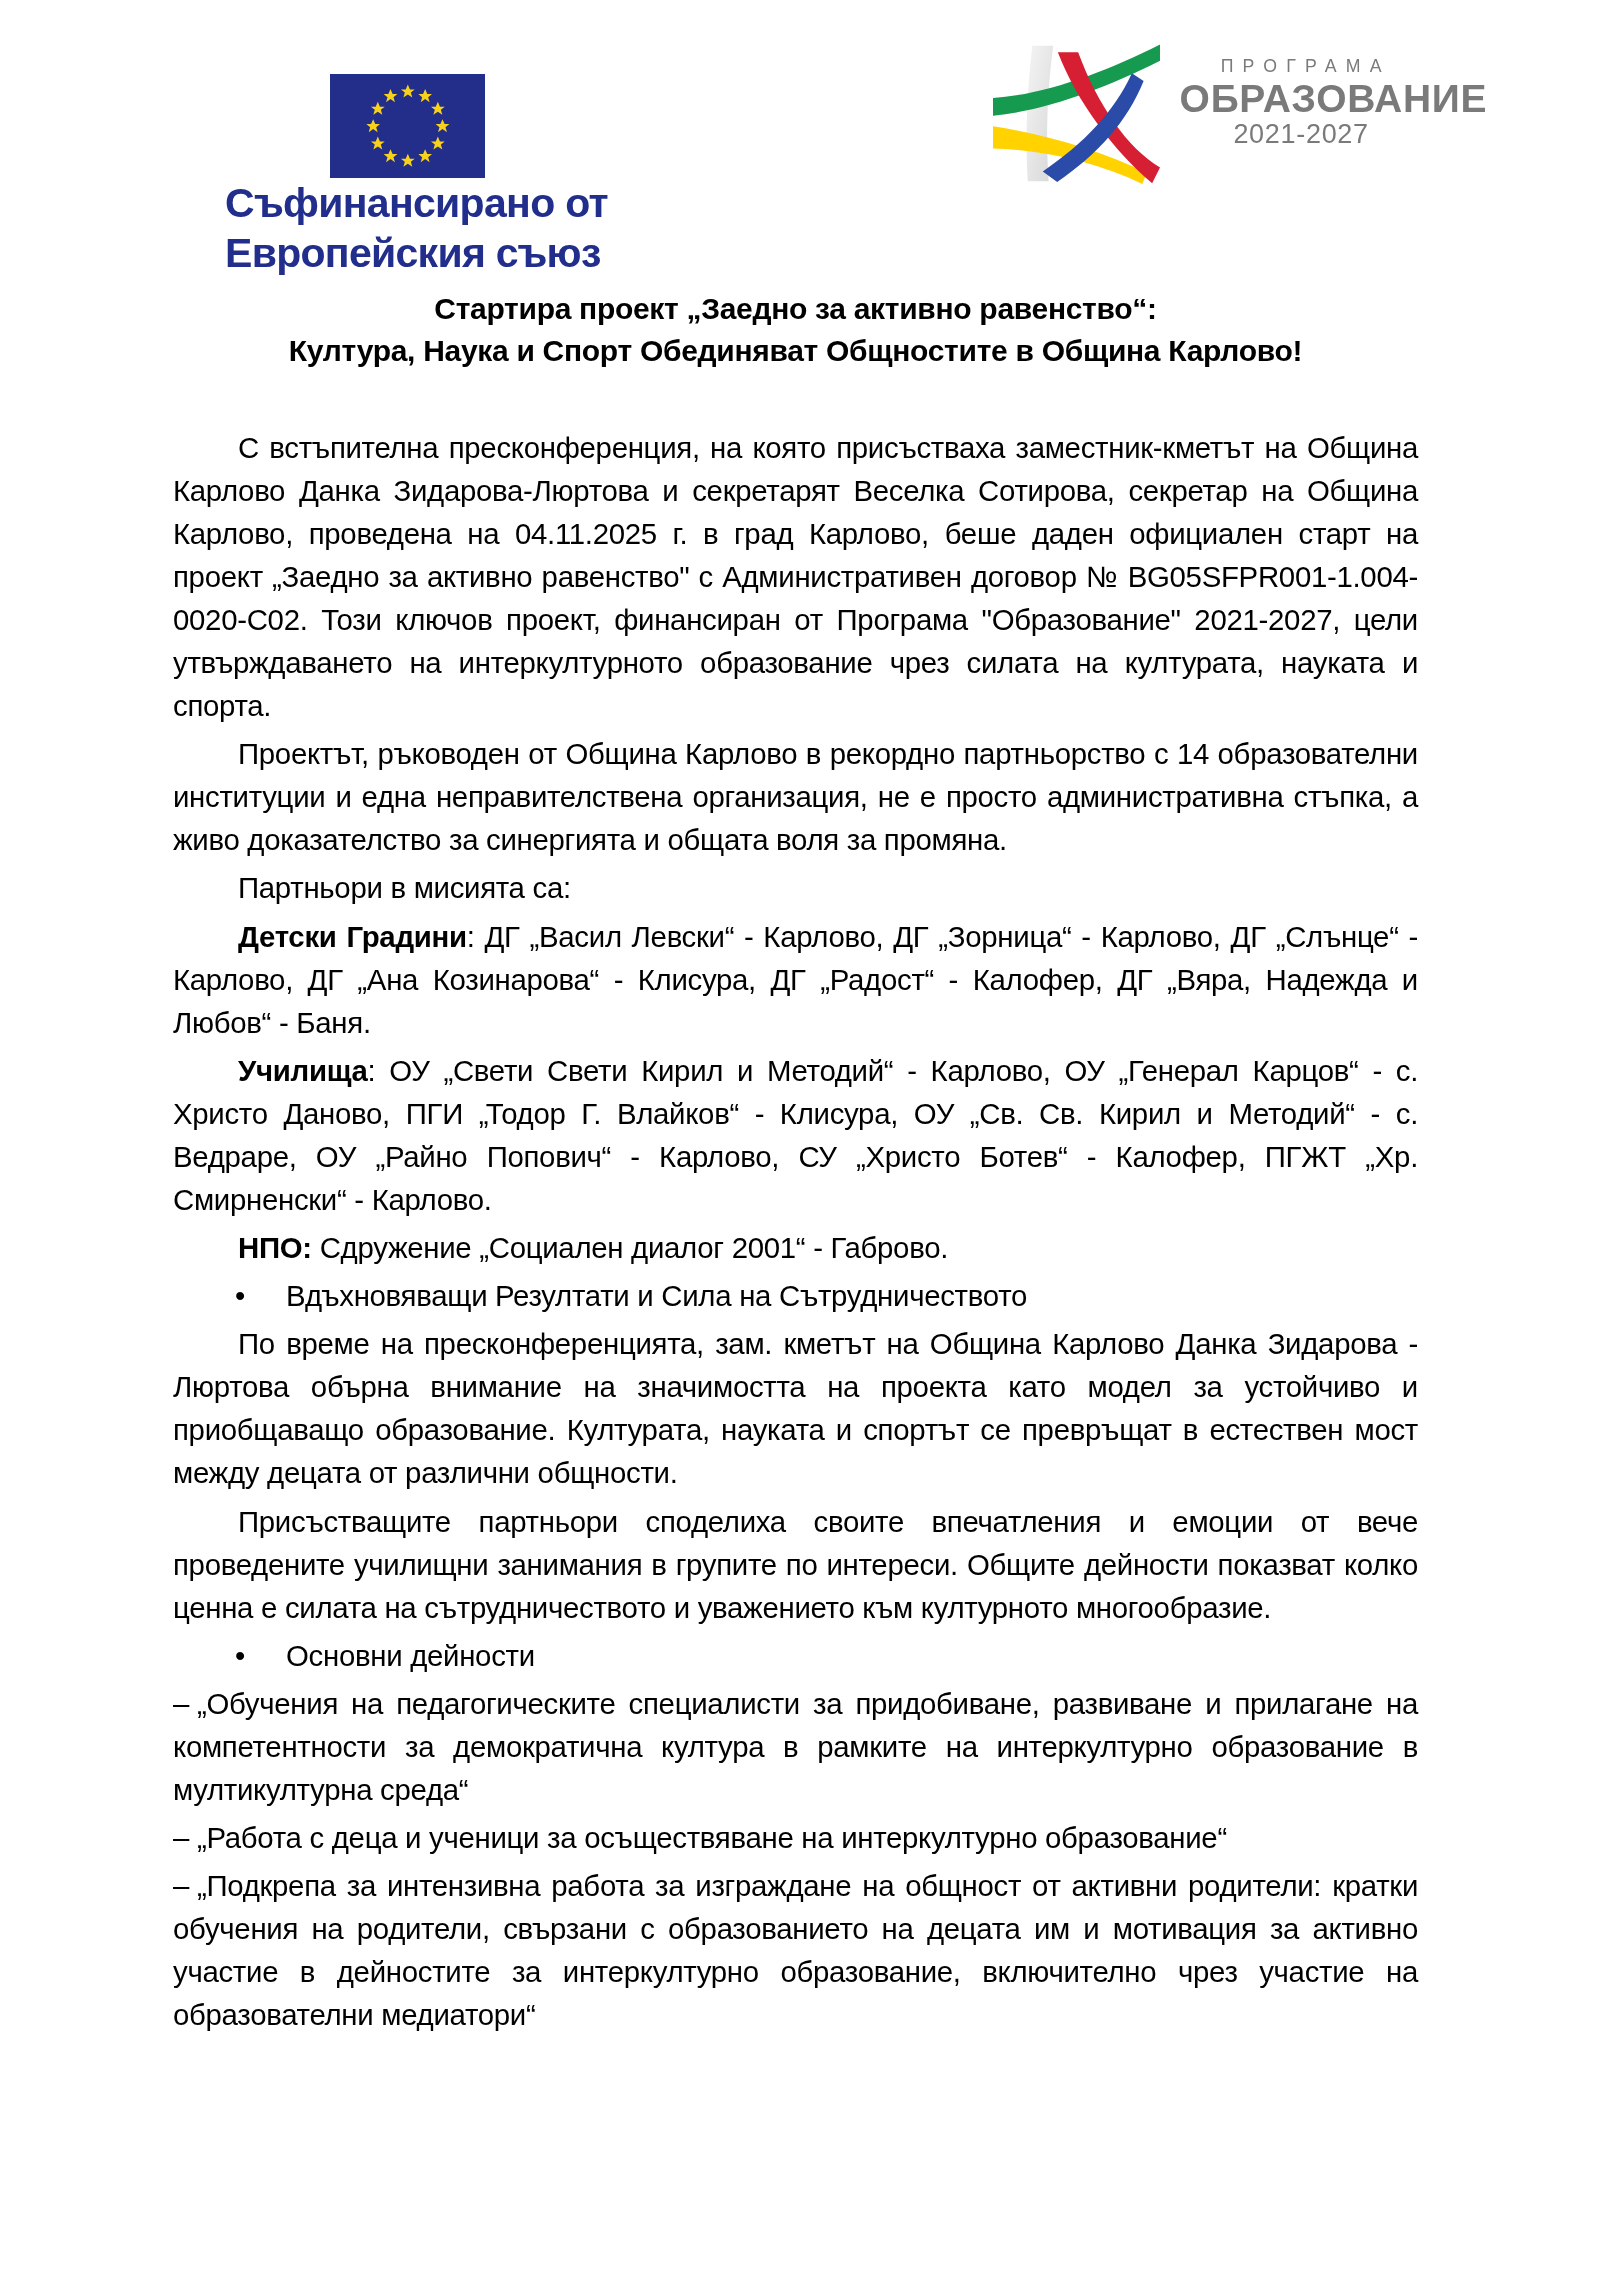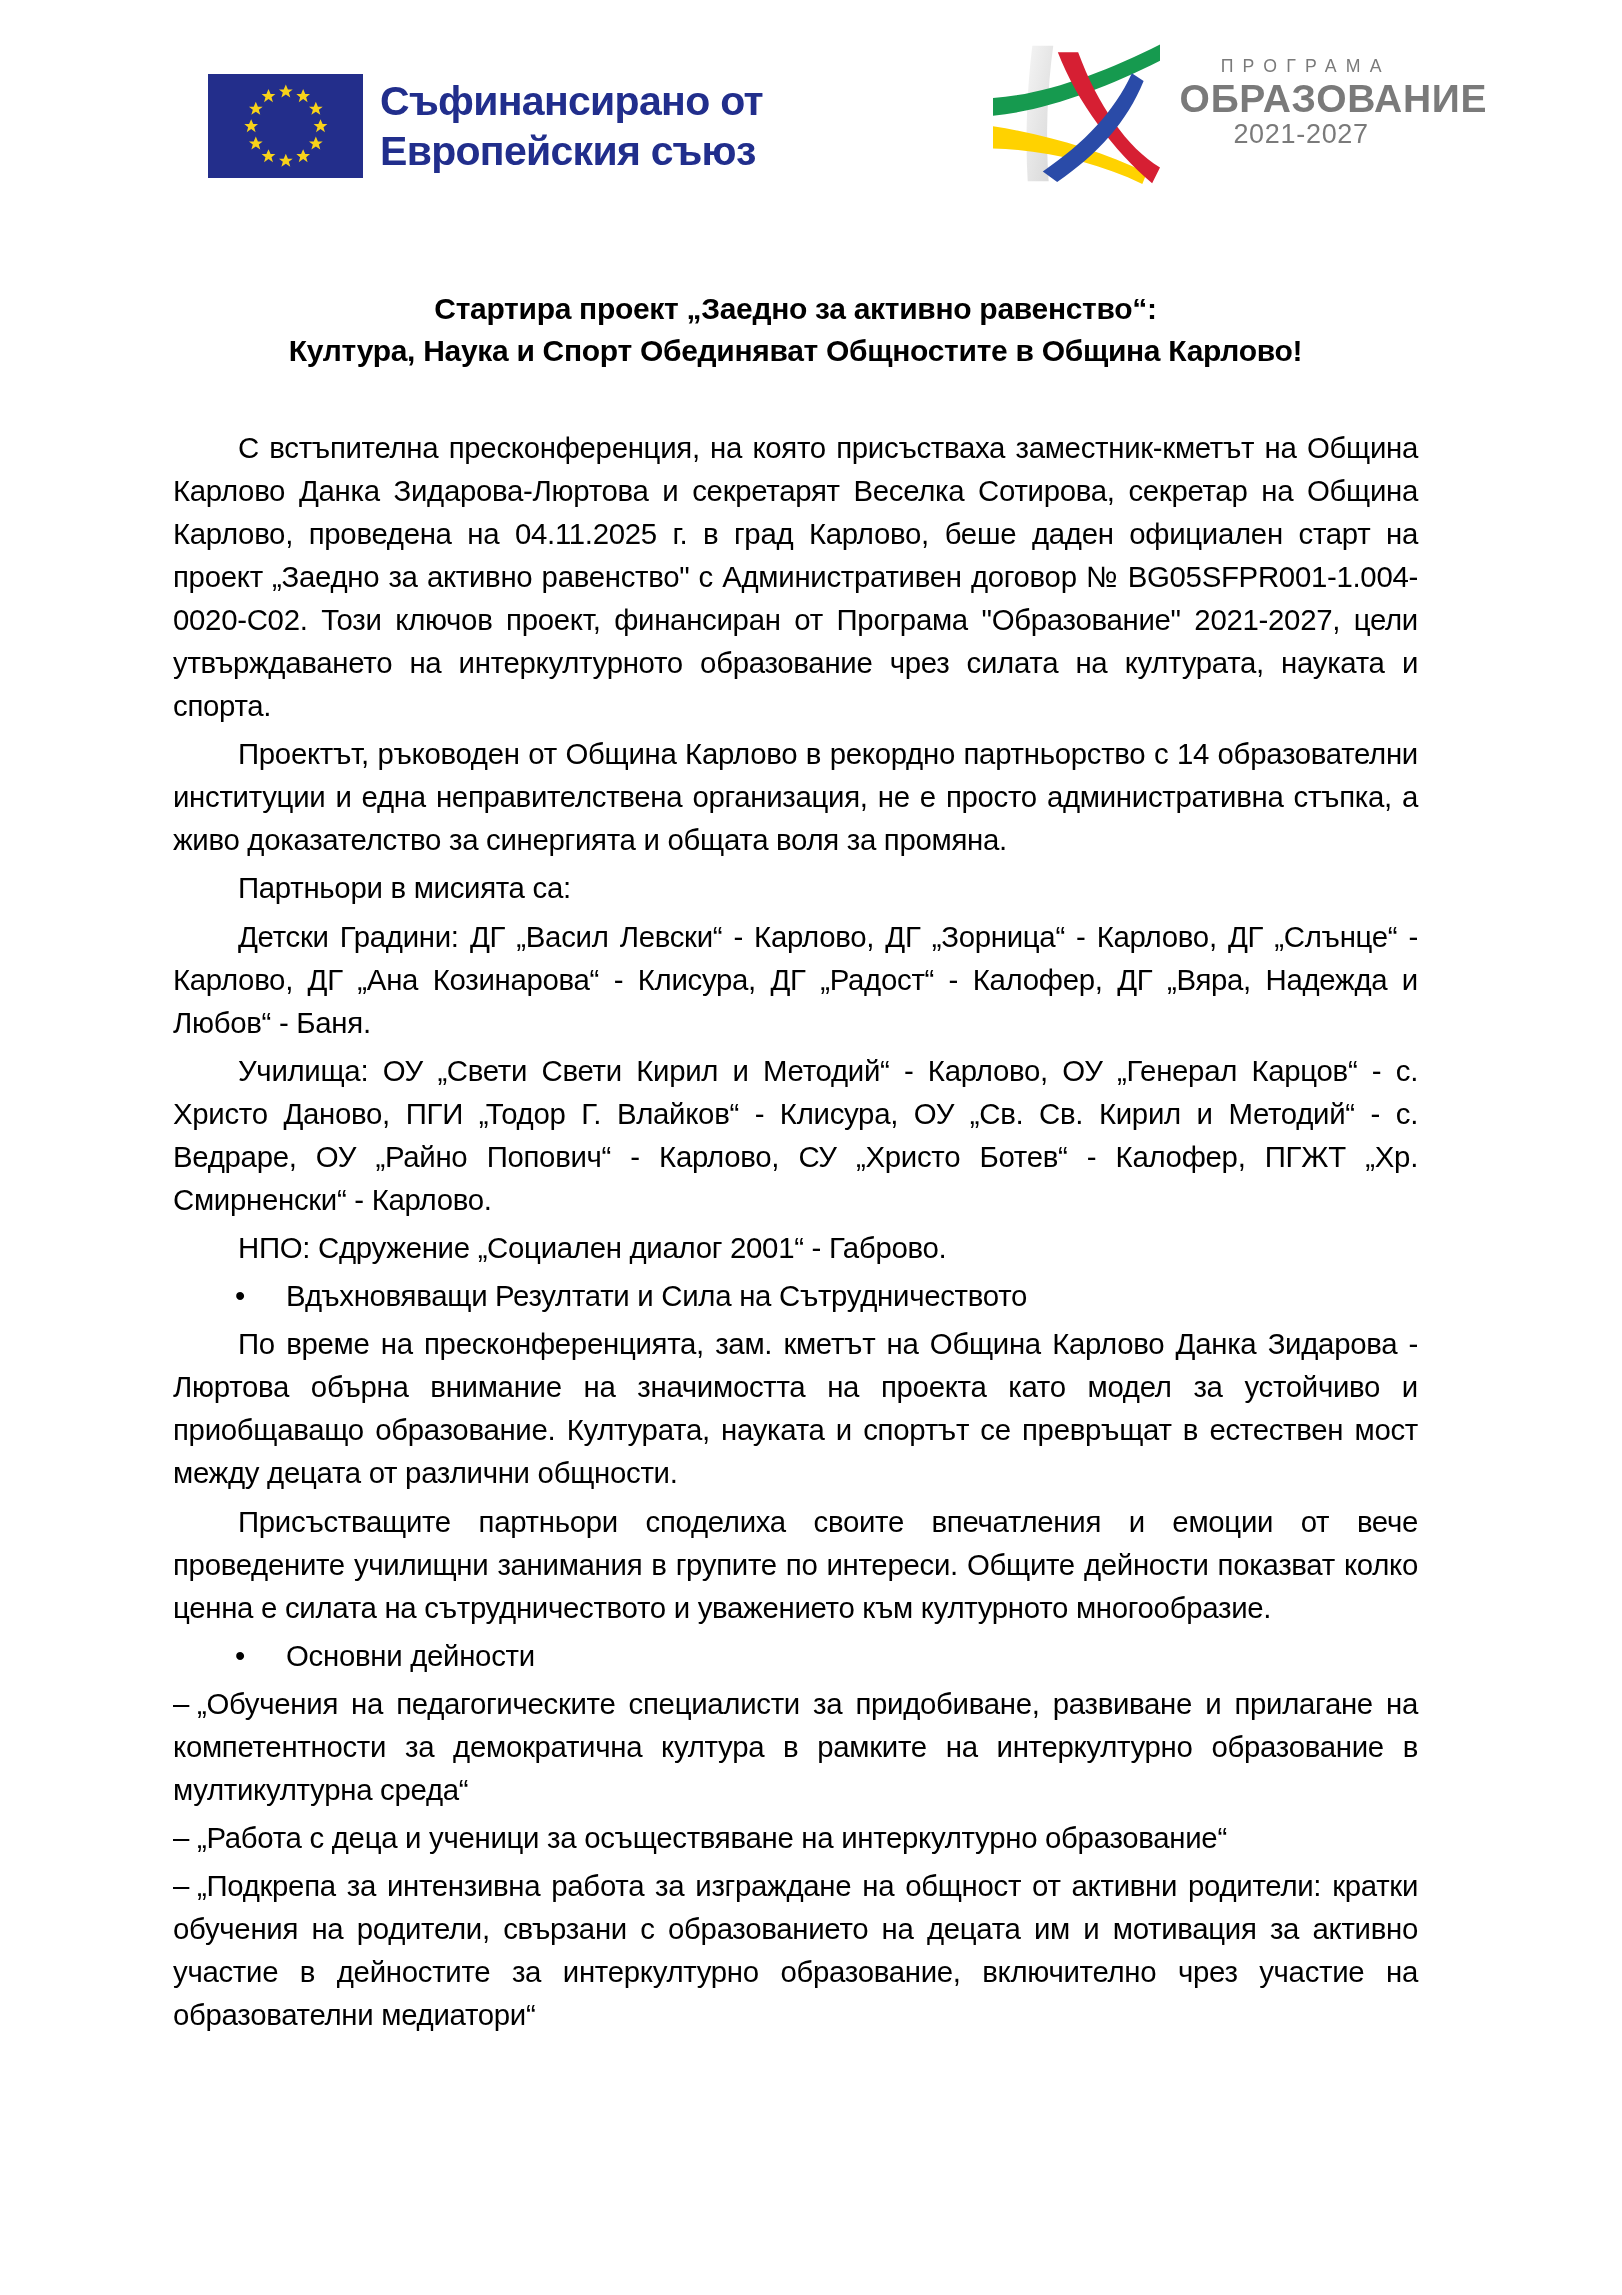--- a/index.html
+++ b/index.html
@@ -15,21 +15,21 @@
   html,body{margin:0;padding:0;background:#888;}
   .page{
     position:relative;
     width:1623px;height:2295px;
     background:#ffffff;
     font-family:"Liberation Sans","DejaVu Sans",sans-serif;
     color:#000;
     overflow:hidden;
   }
   
-  .eu-logo{position:absolute;left:208px;top:74px;display:flex;align-items:center;}
+  .eu-logo{position:absolute;left:208px;top:74px;display:flex;align-items:center;flex-direction:column;}
   .eu-flag{width:155px;height:104px;display:block;}
   .eu-caption{
     margin-left:17px;
     font-weight:bold;
     font-size:41px;
     line-height:50px;
     color:var(--eu-text);
     letter-spacing:-0.7px;
     white-space:nowrap;
   }
@@ -60,21 +60,21 @@
     font-size:30px;
     line-height:42px;
     margin:0 0 54px 0;
   }
   .content p{margin:0 0 5.2px 0;text-align:justify;}
   p.indent{text-indent:65px;}
   p.bullet{padding-left:62px;text-align:left;text-indent:0;}
   p.bullet .bullet-mark{display:inline-block;width:51px;}
   p.dash{text-indent:0;}
   p.dash .dash-mark{margin-right:7.9px;}
-  b{font-weight:normal;}
+  b{font-weight:bold;}
 </style>
 </head>
 <body>
 
 <div class="page">
 
   <div class="eu-logo">
     <svg class="eu-flag" viewBox="0 0 237 159" xmlns="http://www.w3.org/2000/svg">
       <defs>
         <polygon id="star" points="0,-11 3.2,-3.4 10.5,-3.4 4.6,1.3 6.8,8.9 0,4.2 -6.8,8.9 -4.6,1.3 -10.5,-3.4 -3.2,-3.4" fill="var(--eu-star)"></polygon>

